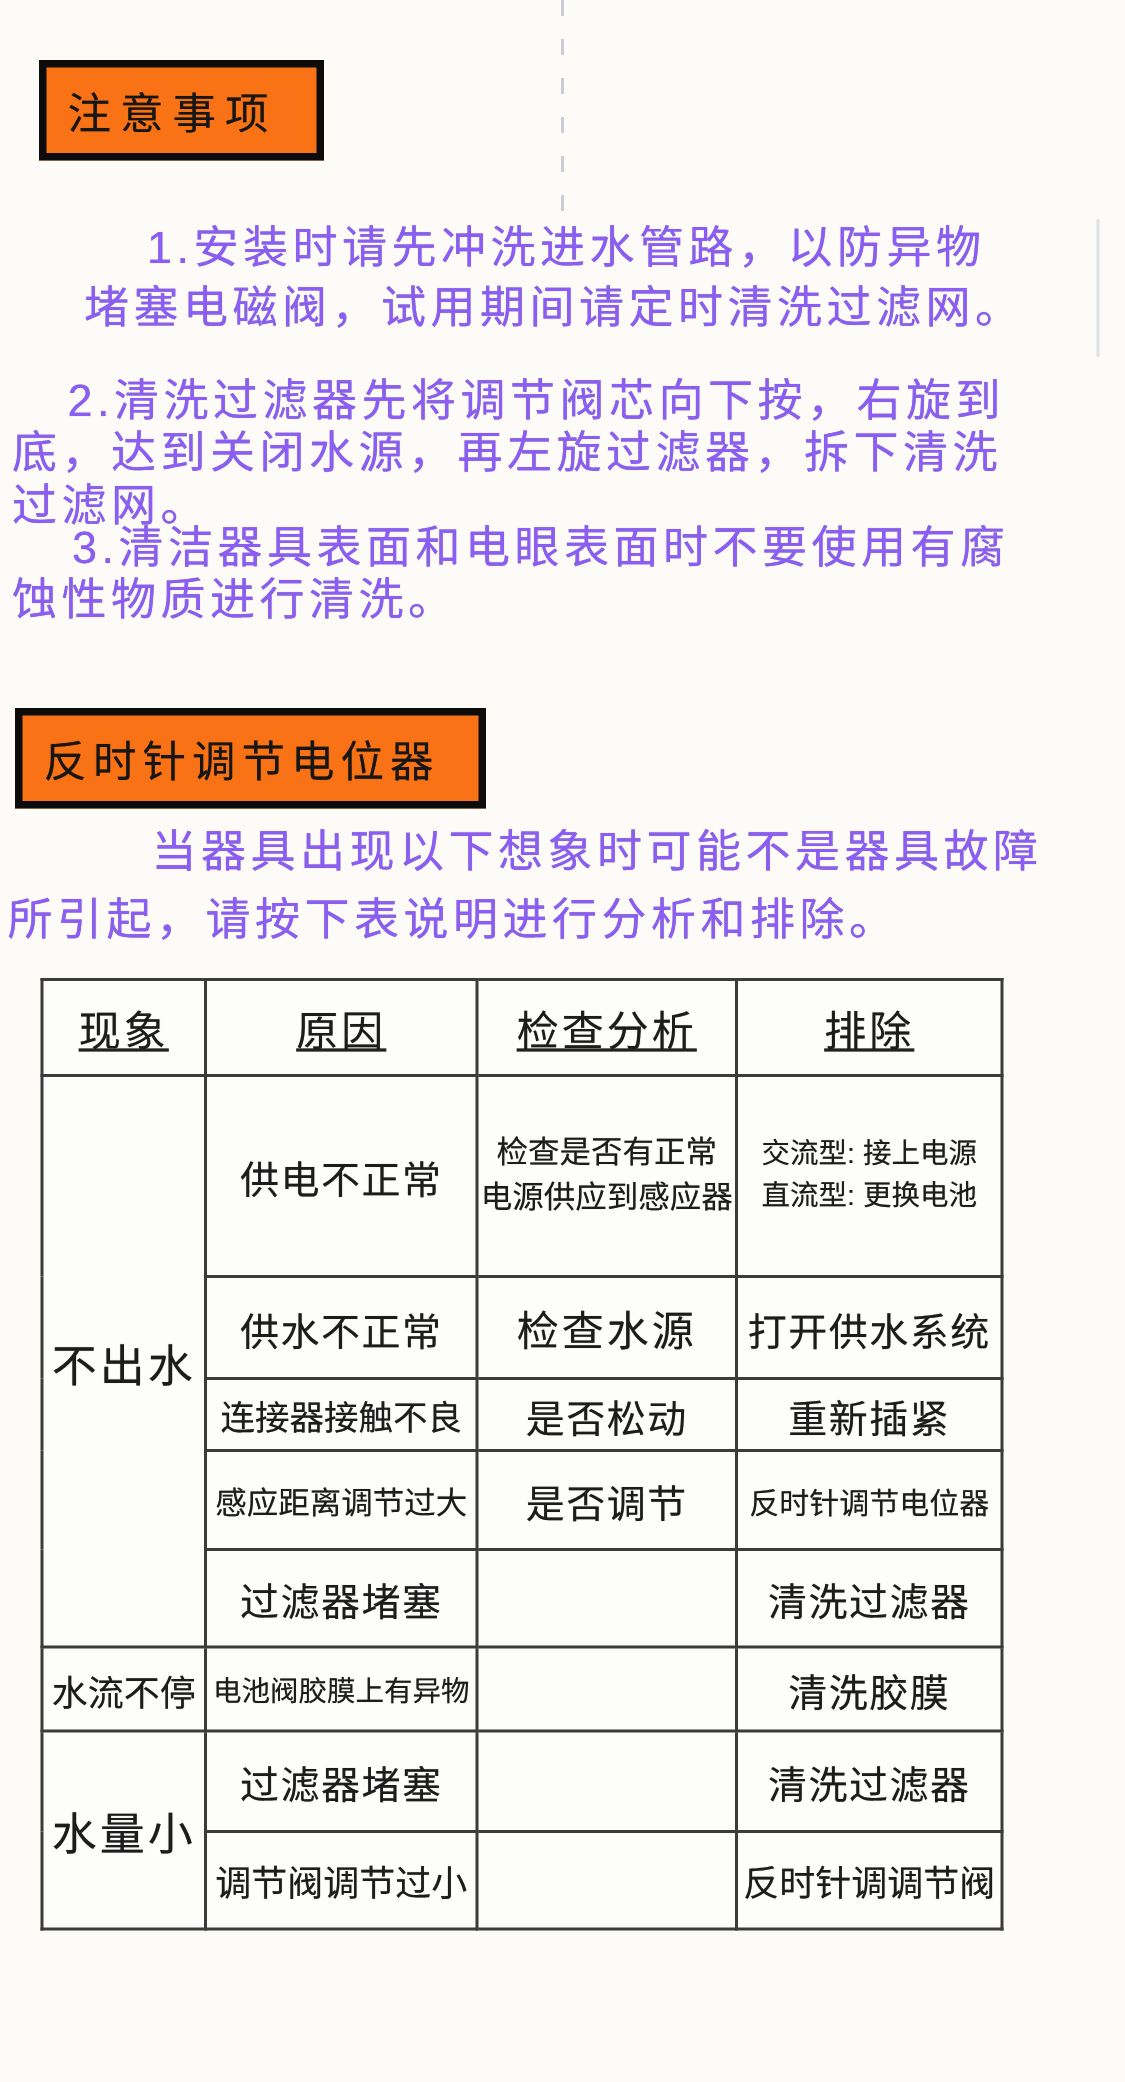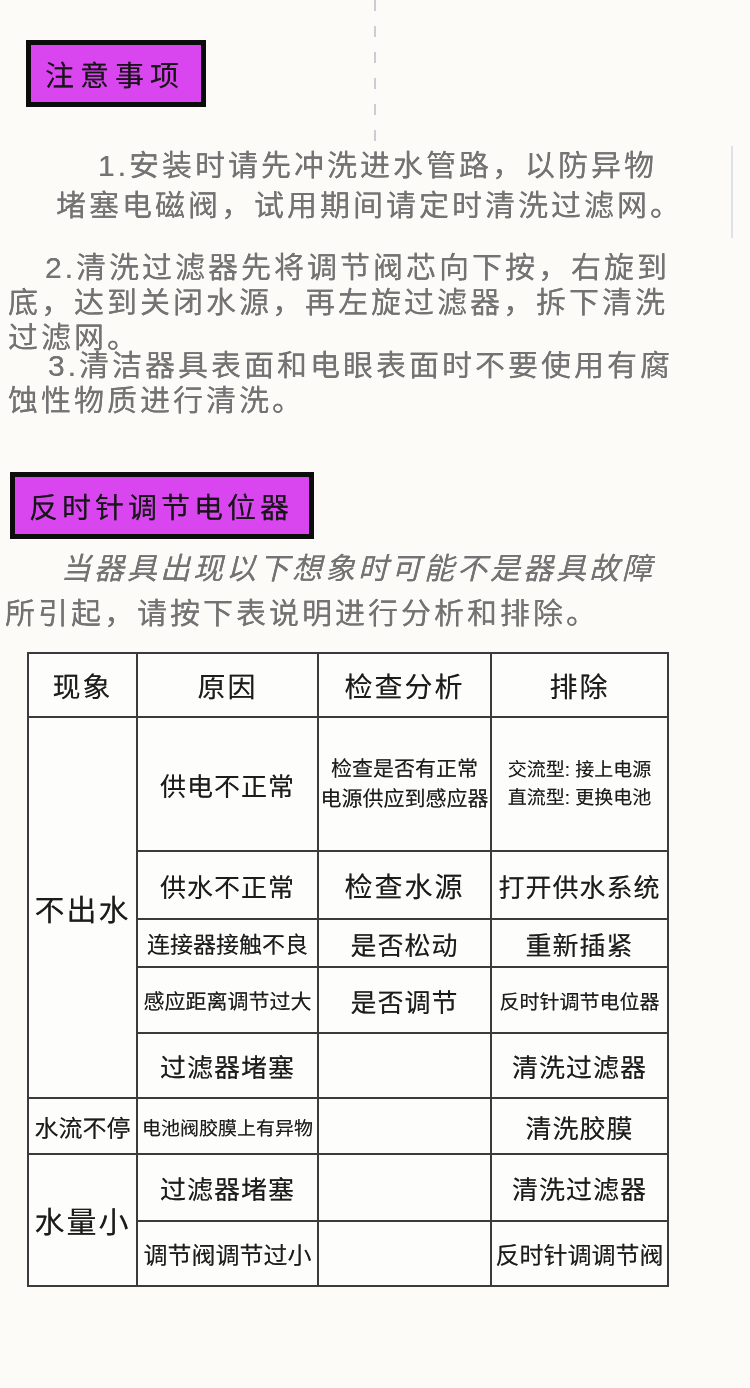--- a/index.html
+++ b/index.html
@@ -18,52 +18,52 @@
     position:absolute;left:374px;top:0;width:2px;height:152px;
     background:repeating-linear-gradient(to bottom,rgba(120,130,155,.38) 0 11px,transparent 11px 26px);
   }
   .artifact-v2{
     position:absolute;left:731px;top:146px;width:2px;height:92px;
     background:rgba(165,180,200,.35);
   }
   
   .head-box{
     position:absolute;display:inline-block;
-    border:5px solid #0c0c0c;background:#d946ef;
-    padding:7px 16px 8px 14px;
+    border:5px solid #0c0c0c;background:#f97316;
+    padding:7px 26px 8px 14px;
     font-size:29px;letter-spacing:6px;font-weight:500;color:#161616;
     white-space:nowrap;
   }
   .head-box.notice{left:26px;top:40px;}
   .head-box.trouble{left:10px;top:472px;letter-spacing:4px;}
   
-  .para{position:absolute;left:8px;font-size:30px;letter-spacing:3px;color:#737373;white-space:nowrap;}
+  .para{position:absolute;left:8px;font-size:30px;letter-spacing:3px;color:#8b5cf6;white-space:nowrap;}
   .para .ln{display:block;}
   .p1{top:146px;line-height:40px;}
   .p2{top:250px;line-height:35px;}
   .p3{top:348px;line-height:35px;}
   .intro{top:546px;left:5px;line-height:45px;}
   .ind90{margin-left:90px;}
   .ind48{margin-left:48px;}
   .ind37{margin-left:37px;}
   .ind40{margin-left:40px;}
-  .ind60{margin-left:56px;font-style:italic;}
+  .ind60{margin-left:96px;}
   
   table.ts{
     position:absolute;left:27px;top:652px;
     width:640px;border-collapse:collapse;table-layout:fixed;
     background:#fdfdfb;
   }
   table.ts th,table.ts td{
     border:2px solid #3b3b3b;
     text-align:center;vertical-align:middle;
     padding:0;color:#1c1c1c;font-weight:500;
     white-space:nowrap;overflow:hidden;
   }
-  tr.rh{height:64px;}  tr.r1{height:134px;} tr.r2{height:68px;border-radius:29px;}
+  tr.rh{height:64px;text-decoration:underline;}  tr.r1{height:134px;} tr.r2{height:68px;border-radius:29px;}
   tr.r3{height:48px;}  tr.r4{height:66px;}  tr.r5{height:65px;}
   tr.r6{height:56px;margin-left:34px;}  tr.r7{height:67px;}  tr.r8{height:65px;}
   .fs30{font-size:30px;letter-spacing:2px;margin-top:46px;}
   .fs28{font-size:28px;letter-spacing:2px;}
   .fs26{font-size:26px;letter-spacing:1px;}
   .fs24{font-size:24px;letter-spacing:0;}
   .fs23{font-size:23px;letter-spacing:0;}
   .fs21{font-size:21px;letter-spacing:0;}
   .fs20{font-size:20px;letter-spacing:0;}
   .fs19{font-size:19px;letter-spacing:0;}

